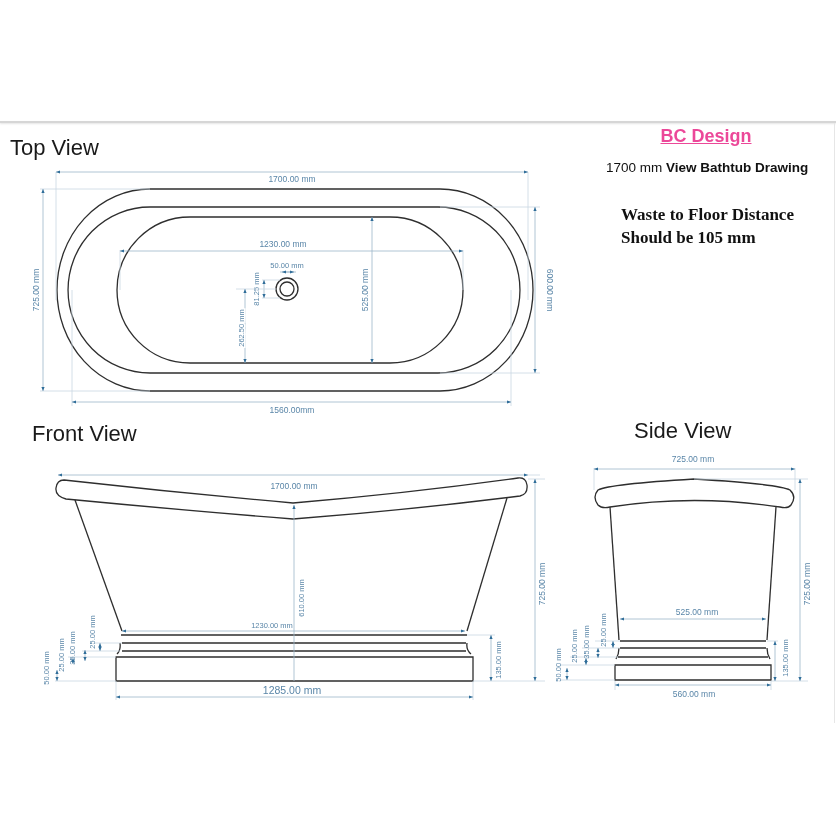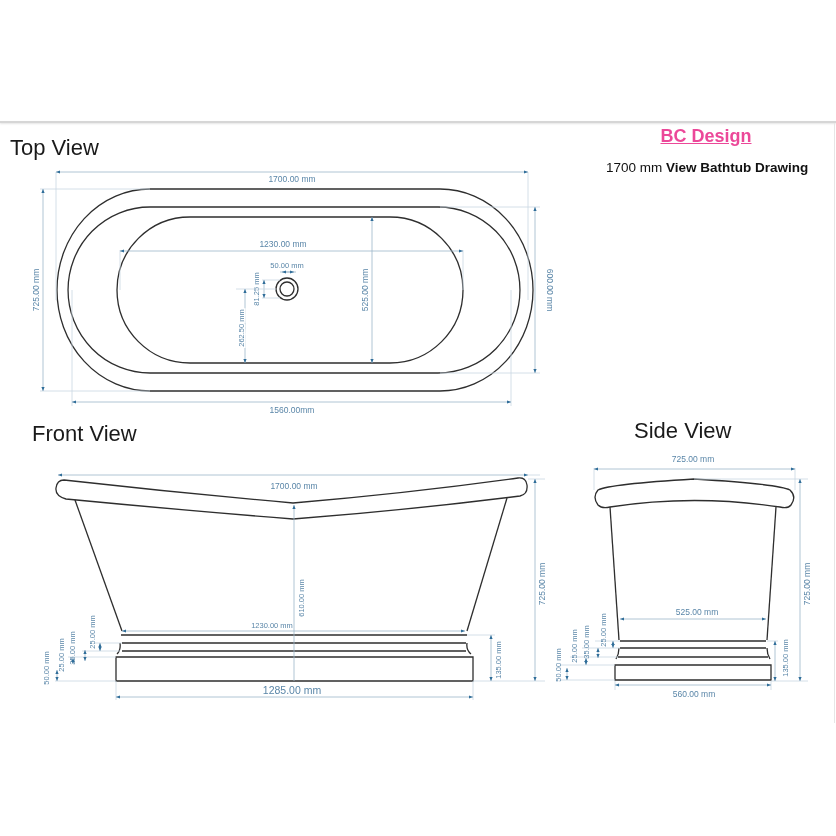--- a/index.html
+++ b/index.html
@@ -26,20 +26,22 @@
 
 <div class="topband"></div>
 <div class="topline"></div>
 <div class="rightline"></div>
 
 <div class="brand">
   <span class="brand-title">BC Design</span>
 </div>
 <div class="brand-sub"><span class="light">1700 mm</span><span> View Bathtub Drawing</span></div>
 <div class="note">
+  <div>Waste to Floor Distance</div>
+  <div>Should be 105 mm</div>
 </div>
 
 <svg width="836" height="836" viewBox="0 0 836 836">
   <defs>
     <marker id="ah" viewBox="0 0 10 10" refX="10" refY="5" markerWidth="7" markerHeight="5" orient="auto-start-reverse">
       <path d="M0,1 L10,5 L0,9 z" fill="#2f6d99"></path>
     </marker>
   </defs>
 
   <g>

